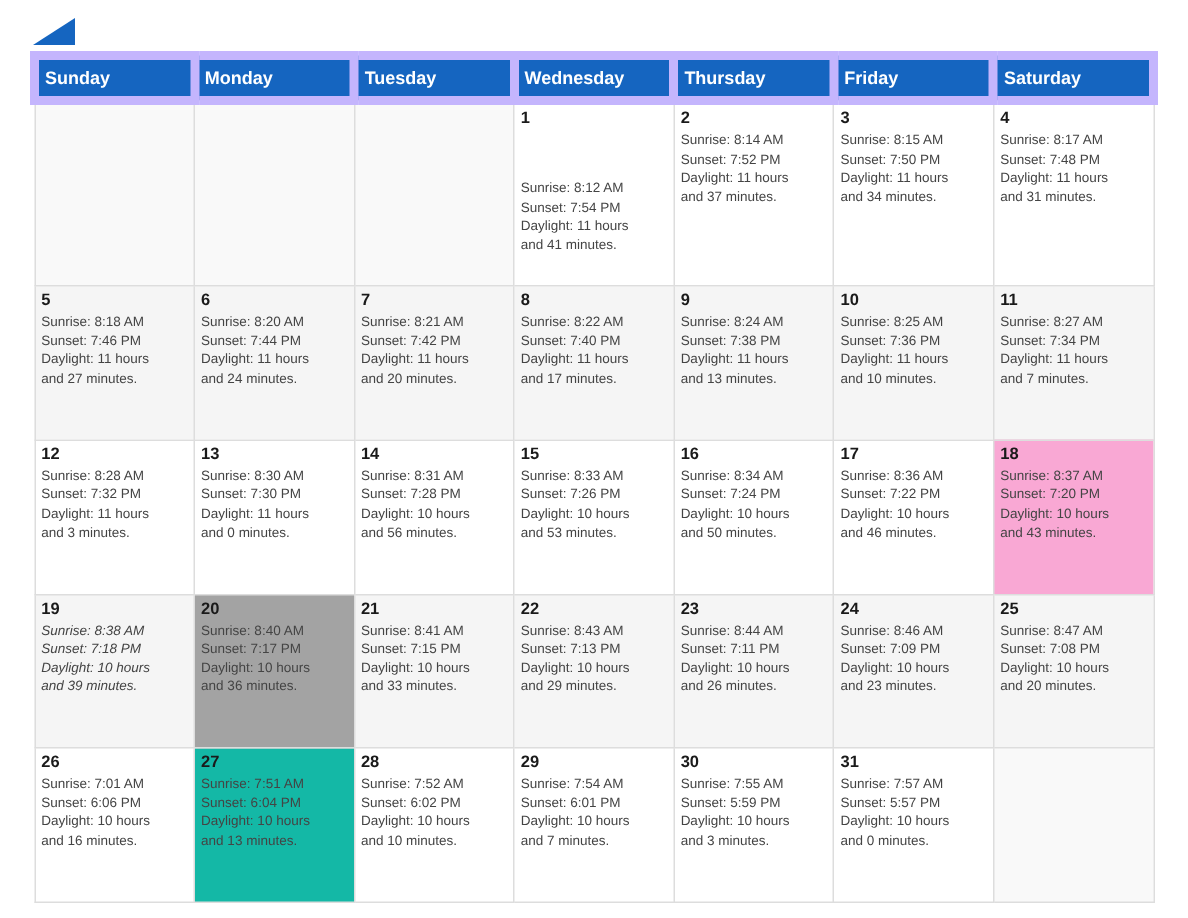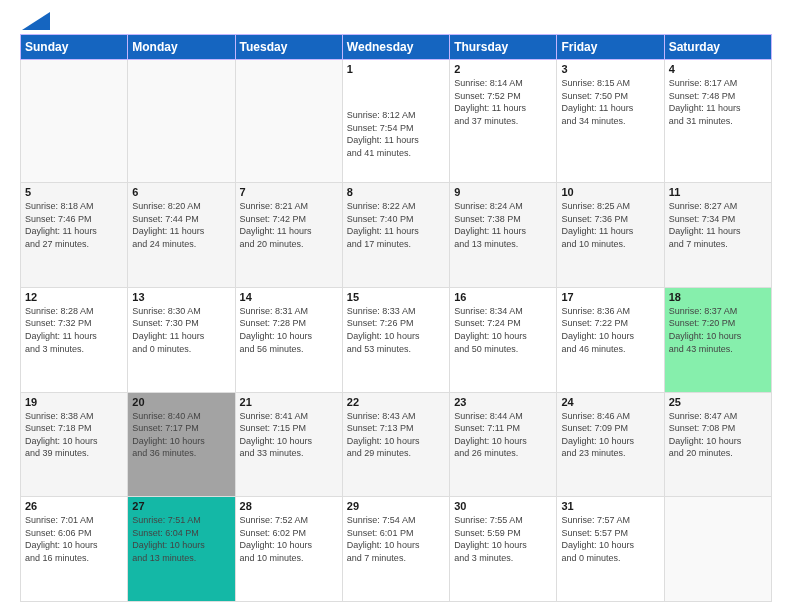--- a/index.html
+++ b/index.html
@@ -52,21 +52,21 @@
       width: 100%;
       table-layout: fixed;
     }
     .calendar th {
       background: #1565c0;
       color: #fff;
       font-size: 12px;
       font-weight: bold;
       padding: 5px 4px;
       text-align: left;
-      border: 1px solid #c4b5fd;
+      border: 6px solid #c4b5fd;
     }
     .calendar td {
       vertical-align: top;
       border: 1px solid #ddd;
       padding: 3px 4px;
       font-size: 9.5px;
       color: #333;
       height: 88px;
       width: calc(100%/7);
     }
@@ -247,32 +247,32 @@
 Daylight: 10 hours
 and 50 minutes.</div>
           </td>
           <td style="background: rgb(255, 255, 255);">
             <span class="day-num">17</span>
             <div class="day-info" style="white-space: pre-line;">Sunrise: 8:36 AM
 Sunset: 7:22 PM
 Daylight: 10 hours
 and 46 minutes.</div>
           </td>
-          <td style="background: #86efac;">
+          <td style="background: #f9a8d4;">
             <span class="day-num">18</span>
             <div class="day-info" style="white-space: pre-line;">Sunrise: 8:37 AM
 Sunset: 7:20 PM
 Daylight: 10 hours
 and 43 minutes.</div>
           </td>
         </tr>
         <tr>
           <td style="background: rgb(245, 245, 245);">
             <span class="day-num">19</span>
-            <div class="day-info" style="white-space: pre-line;">Sunrise: 8:38 AM
+            <div class="day-info" style="white-space: pre-line; font-style: italic;">Sunrise: 8:38 AM
 Sunset: 7:18 PM
 Daylight: 10 hours
 and 39 minutes.</div>
           </td>
           <td style="background: #a3a3a3;">
             <span class="day-num">20</span>
             <div class="day-info" style="white-space: pre-line;">Sunrise: 8:40 AM
 Sunset: 7:17 PM
 Daylight: 10 hours
 and 36 minutes.</div>

